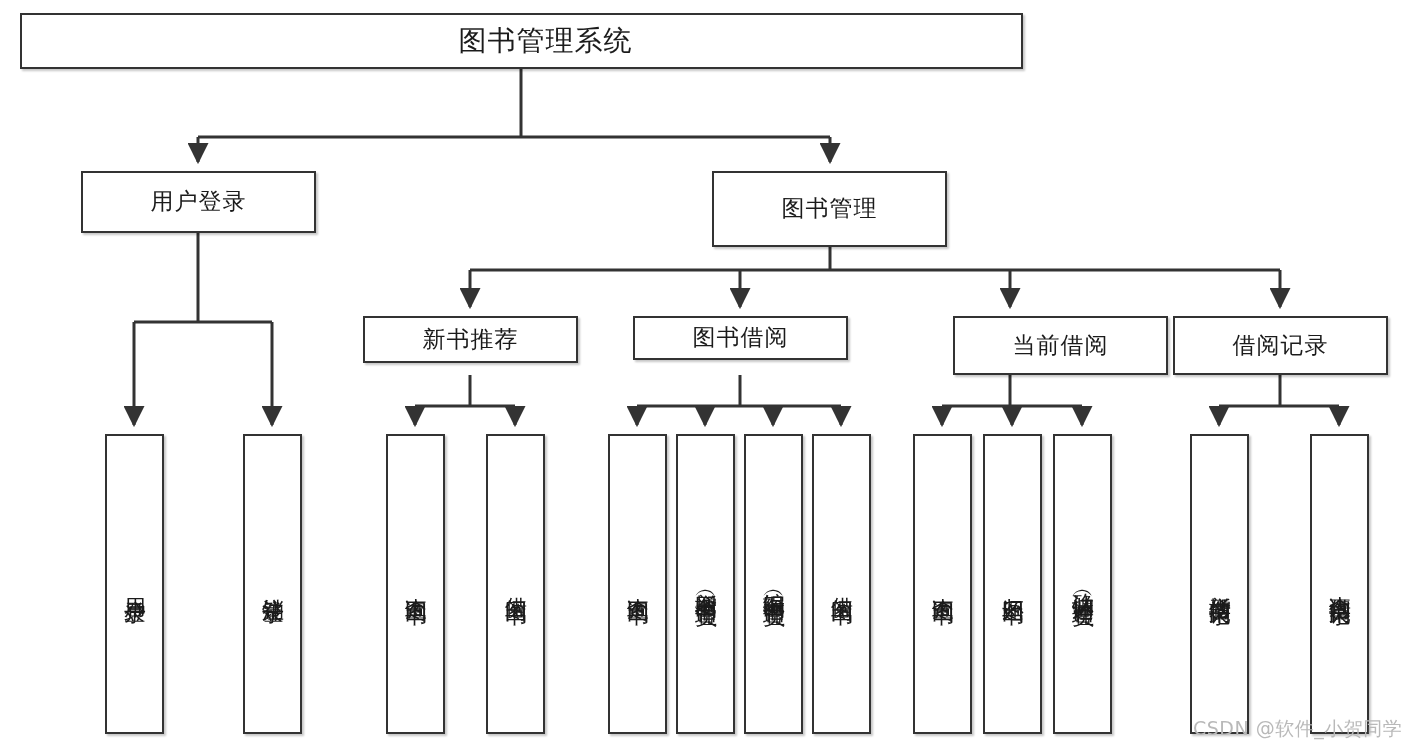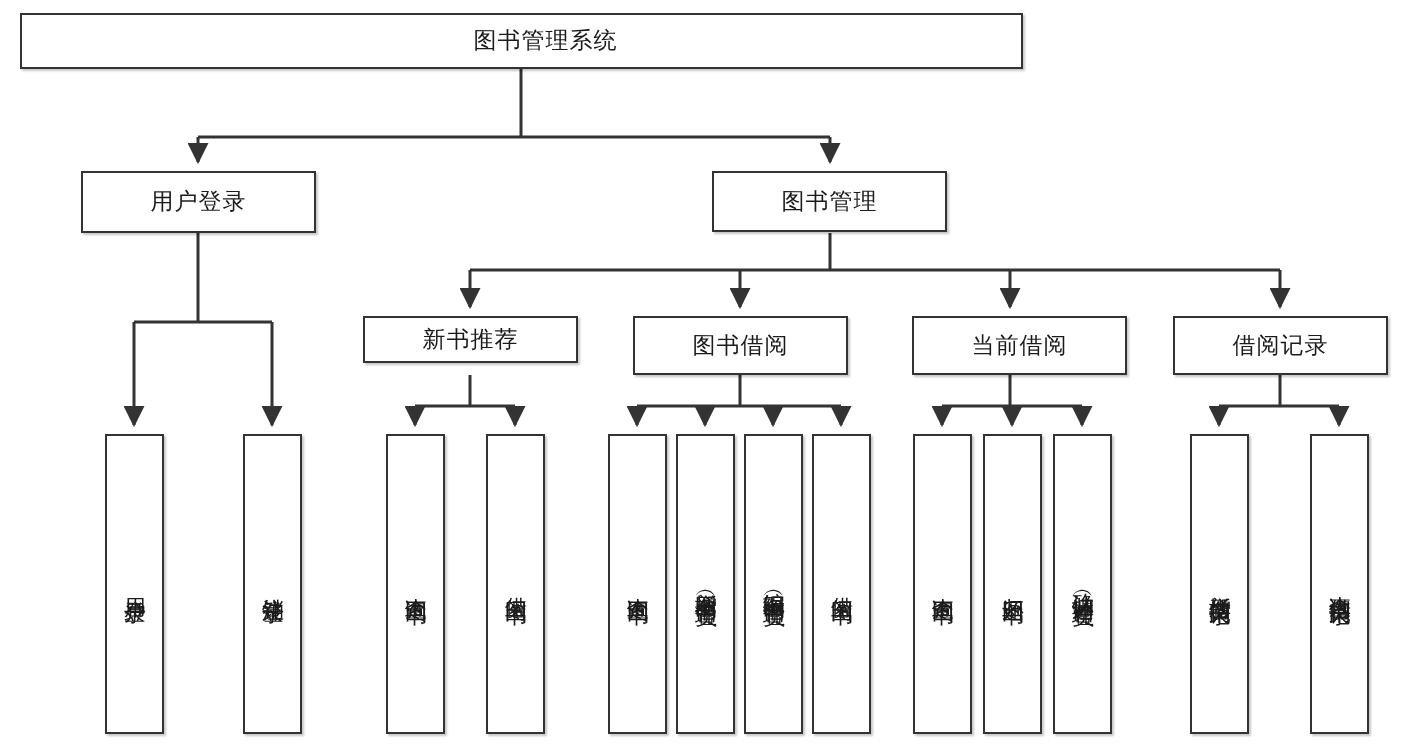--- a/index.html
+++ b/index.html
@@ -37,21 +37,21 @@
     color: #1b1b1b;
     overflow: hidden;
   }
   .node-h {
     font-size: 23px;
     line-height: 1.1;
     letter-spacing: 1px;
     white-space: nowrap;
   }
   .node-root .node-label {
-    font-size: 23px;
+    font-size: 28px;
     letter-spacing: 1px;
     margin-left: 48px;
   }
   .node-v {
     writing-mode: vertical-rl;
     text-orientation: upright;
   }
   .node-v .node-label {
     writing-mode: vertical-rl;
     text-orientation: upright;
@@ -126,33 +126,33 @@
   </svg>
 
   <div class="node node-h node-root" style="left:20px; top:13px; width:1003px; height:56px;">
     <span class="node-label">图书管理系统</span>
   </div>
 
   <div class="node node-h" style="left:81px; top:171px; width:235px; height:62px;">
     <span class="node-label">用户登录</span>
   </div>
 
-  <div class="node node-h" style="left:712px; top:171px; width:235px; height:61px;">
+  <div class="node node-h" style="left:712px; top:171px; width:235px; height:76px;">
     <span class="node-label">图书管理</span>
   </div>
 
   <div class="node node-h" style="left:363px; top:316px; width:215px; height:47px;">
     <span class="node-label">新书推荐</span>
   </div>
 
-  <div class="node node-h" style="left:633px; top:316px; width:215px; height:59px;">
+  <div class="node node-h" style="left:633px; top:316px; width:215px; height:44px;">
     <span class="node-label">图书借阅</span>
   </div>
 
-  <div class="node node-h" style="left:912px; top:316px; width:215px; height:59px;">
+  <div class="node node-h" style="left:953px; top:316px; width:215px; height:59px;">
     <span class="node-label">当前借阅</span>
   </div>
 
   <div class="node node-h" style="left:1173px; top:316px; width:215px; height:59px;font-family:Liberation Serif, serif;">
     <span class="node-label">借阅记录</span>
   </div>
 
   <div class="node node-v" style="left:105px; top:434px; width:59px; height:300px;">
     <span class="node-label">用户登录</span>
   </div>
@@ -198,14 +198,15 @@
   </div>
 
   <div class="node node-v" style="left:1190px; top:434px; width:59px; height:300px;">
     <span class="node-label">新增借阅记录</span>
   </div>
 
   <div class="node node-v" style="left:1310px; top:434px; width:59px; height:300px;">
     <span class="node-label">查询借阅记录</span>
   </div>
 
+  <div class="watermark" style="left:1193px; top:716px;">CSDN @软件_小贺同学</div>
 
 </div>
 
 </body></html>

